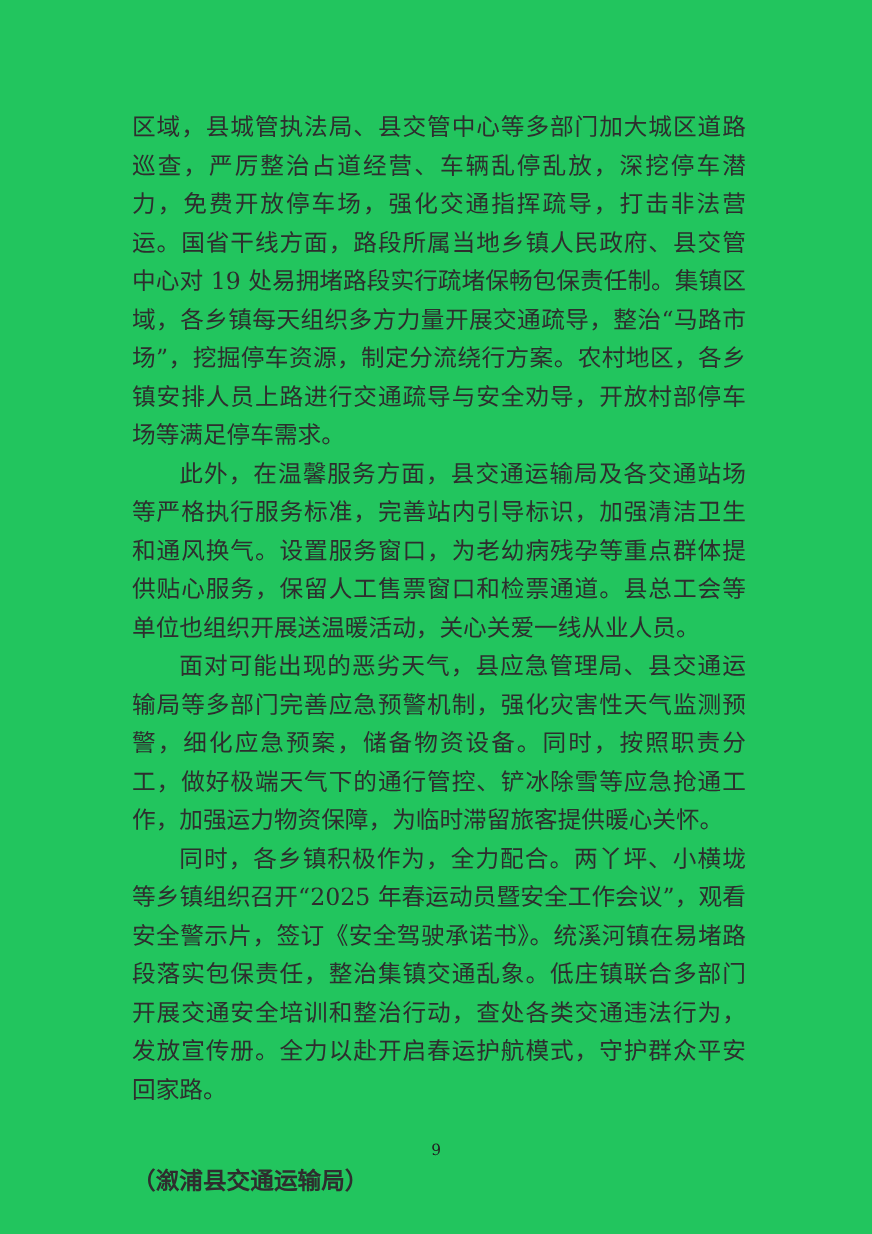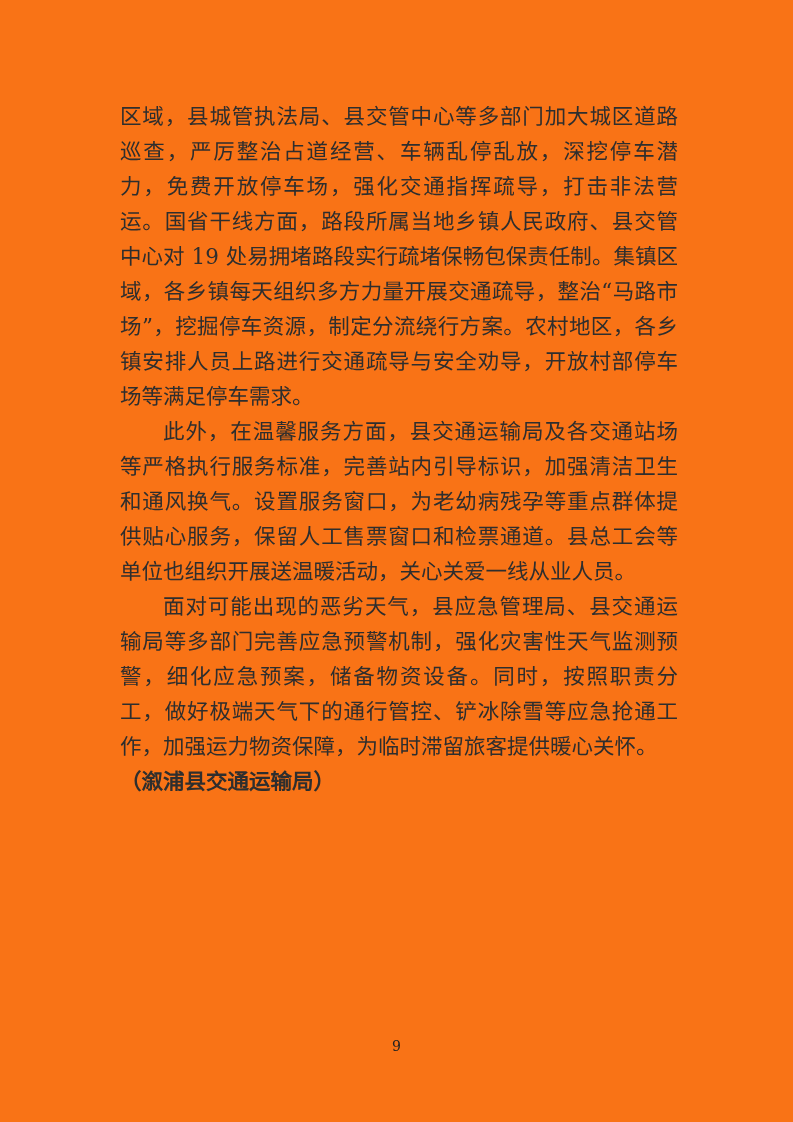--- a/index.html
+++ b/index.html
@@ -4,21 +4,21 @@
 <style>
   html, body {
     margin: 0;
     padding: 0;
     background: #ffffff;
   }
   .page {
     position: relative;
     width: 793px;
     height: 1122px;
-    background: #f97316;
+    background: #22c55e;
     overflow: hidden;
     font-family: "DejaVu Serif", "Liberation Serif", serif;
   }
   .body-text {
     position: absolute;
     left: 120px;
     top: 99px;
     width: 558px;
     font-size: 21.5px;
     line-height: 35px;
@@ -30,20 +30,21 @@
     margin: 0;
     padding: 0;
     text-indent: 43px; 
   }
   .para.continuation {
     text-indent: 0; 
   }
   .para.signature {
     text-indent: 0;
     font-weight: bold; 
+    margin-top: 48px;
   }
   .page-number {
     position: absolute;
     left: 0;
     right: 0;
     top: 1037px;
     text-align: center;
     font-size: 14px;
     line-height: 18px;
     color: #222222;
@@ -51,16 +52,17 @@
   }
 </style>
 </head>
 <body>
 
 <div class="page">
   <div class="body-text">
     <p class="para continuation">区域，县城管执法局、县交管中心等多部门加大城区道路巡查，严厉整治占道经营、车辆乱停乱放，深挖停车潜力，免费开放停车场，强化交通指挥疏导，打击非法营运。国省干线方面，路段所属当地乡镇人民政府、县交管中心对 19 处易拥堵路段实行疏堵保畅包保责任制。集镇区域，各乡镇每天组织多方力量开展交通疏导，整治“马路市场”，挖掘停车资源，制定分流绕行方案。农村地区，各乡镇安排人员上路进行交通疏导与安全劝导，开放村部停车场等满足停车需求。</p>
     <p class="para">此外，在温馨服务方面，县交通运输局及各交通站场等严格执行服务标准，完善站内引导标识，加强清洁卫生和通风换气。设置服务窗口，为老幼病残孕等重点群体提供贴心服务，保留人工售票窗口和检票通道。县总工会等单位也组织开展送温暖活动，关心关爱一线从业人员。</p>
     <p class="para">面对可能出现的恶劣天气，县应急管理局、县交通运输局等多部门完善应急预警机制，强化灾害性天气监测预警，细化应急预案，储备物资设备。同时，按照职责分工，做好极端天气下的通行管控、铲冰除雪等应急抢通工作，加强运力物资保障，为临时滞留旅客提供暖心关怀。</p>
+    <p class="para">同时，各乡镇积极作为，全力配合。两丫坪、小横垅等乡镇组织召开“2025 年春运动员暨安全工作会议”，观看安全警示片，签订《安全驾驶承诺书》。统溪河镇在易堵路段落实包保责任，整治集镇交通乱象。低庄镇联合多部门开展交通安全培训和整治行动，查处各类交通违法行为，发放宣传册。全力以赴开启春运护航模式，守护群众平安回家路。</p>
     <p class="para signature">（溆浦县交通运输局）</p>
   </div>
   <div class="page-number">9</div>
 </div>
 
 </body></html>

